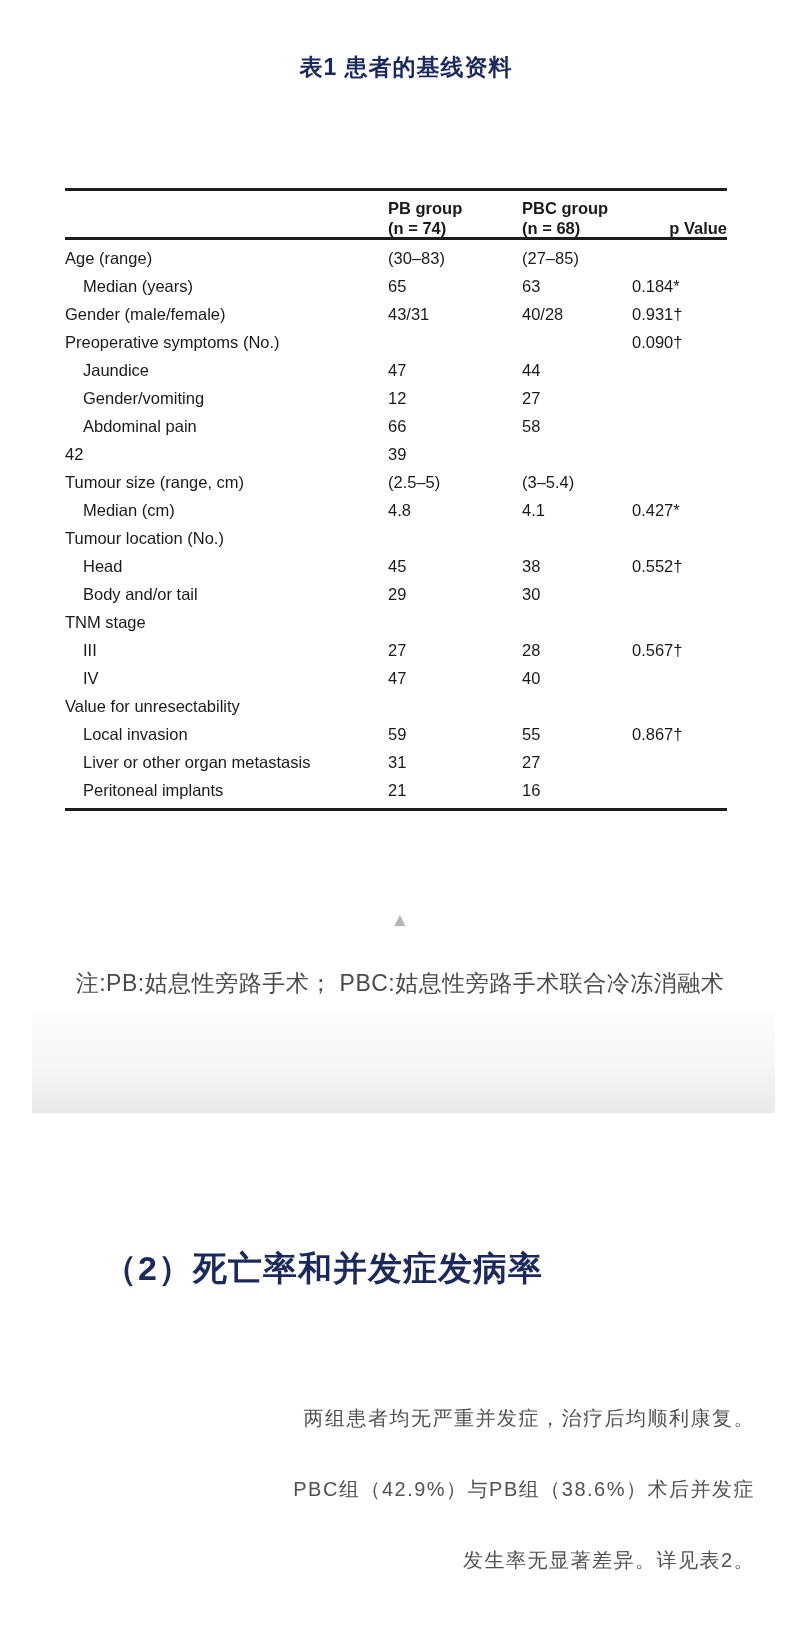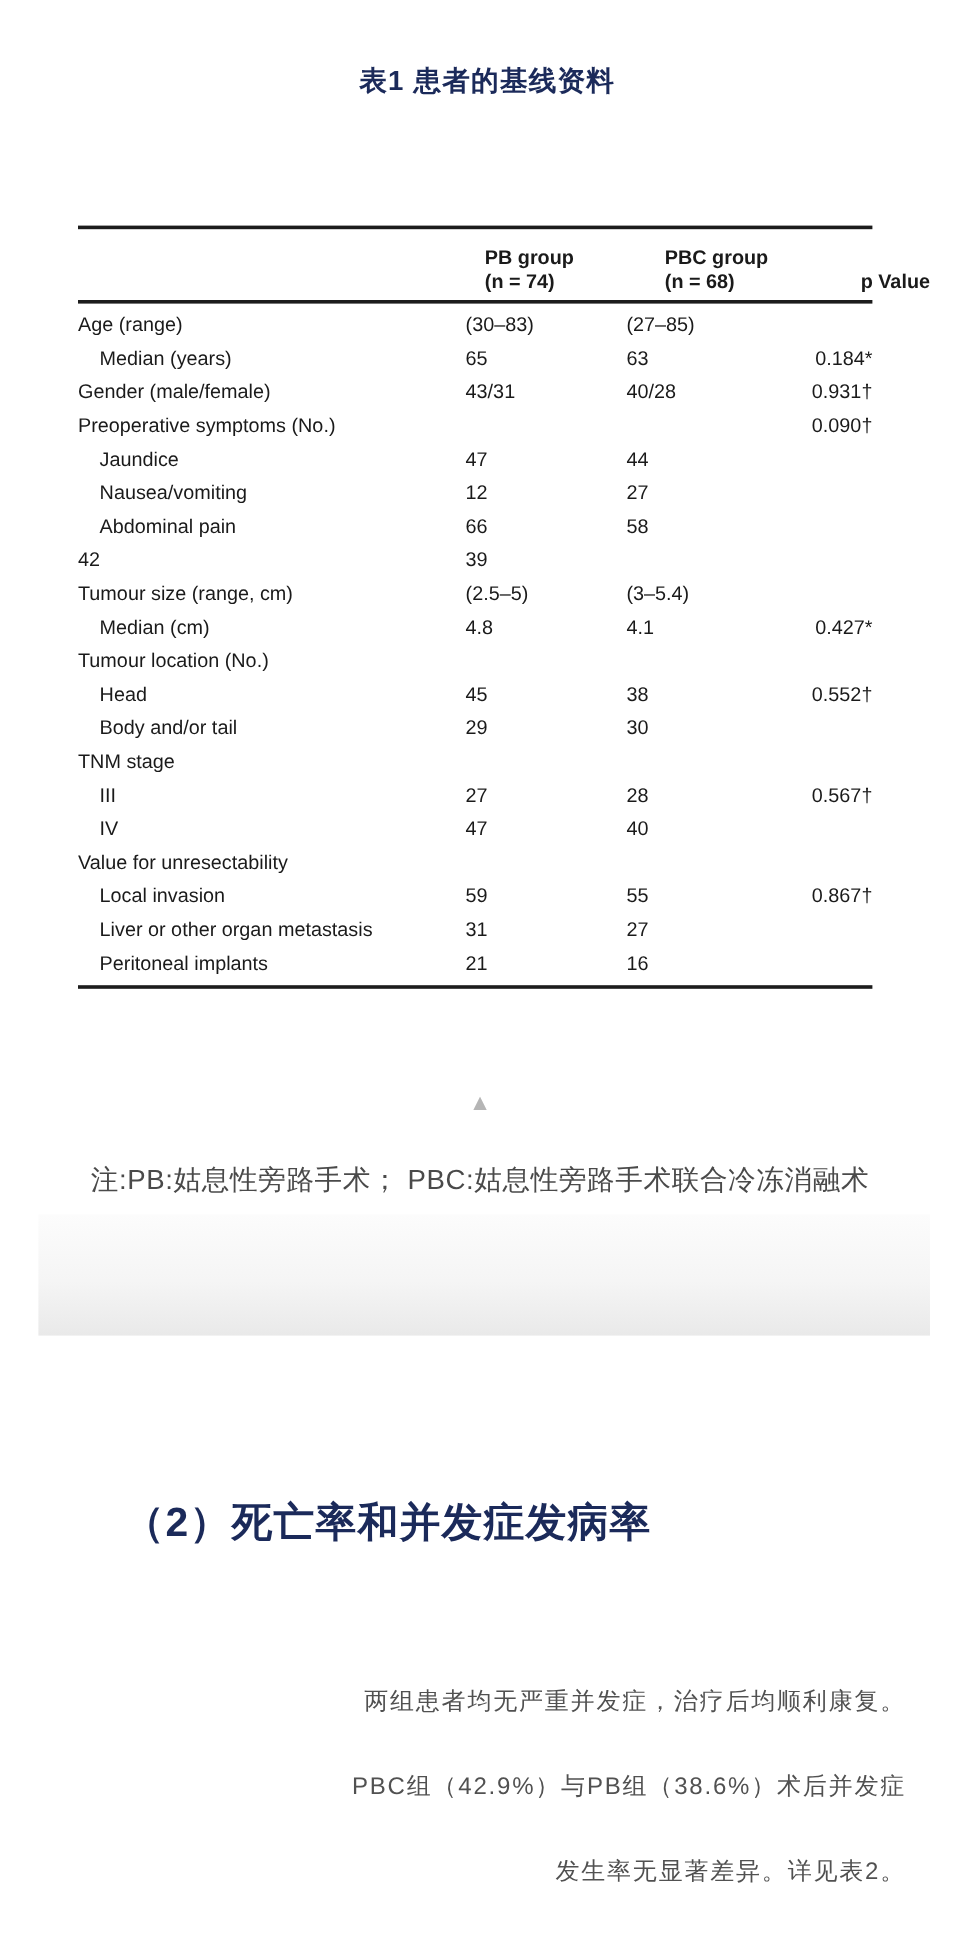--- a/index.html
+++ b/index.html
@@ -16,31 +16,31 @@
     font-family:"Liberation Sans",sans-serif;overflow:hidden;
   }
   .table-title{
     position:absolute;top:52px;left:0;width:100%;text-align:center;
     font-size:23px;font-weight:bold;color:var(--navy);letter-spacing:1px;padding-left:12px;
   }
   .table-wrap{position:absolute;left:65px;top:188px;width:662px;color:var(--table-text);}
   .rule{height:3px;background:#1c1c1c;}
   .thead{
     display:grid;grid-template-columns:323px 134px 110px 95px;
-    height:59px;align-items:end;padding:7px 0 5px;
-    font-weight:bold;font-size:16.5px;line-height:20px;gap:16px;
+    height:46px;align-items:end;padding:7px 0 5px;
+    font-weight:bold;font-size:16.5px;line-height:20px;
   }
   .thead .h-p{text-align:right;}
   .tbody{padding:4px 0 4px;}
   .trow{
     display:grid;grid-template-columns:323px 134px 110px 95px;
     height:28px;align-items:center;font-size:16.5px;
   }
   .trow .c1.indent{padding-left:18px;}
-  .trow .c4{text-align:right;}
+  .trow .c4{}
   .triangle-icon{
     position:absolute;left:0;top:908px;width:100%;text-align:center;
     font-size:19px;color:var(--triangle);line-height:24px;
   }
   .note-line{
     position:absolute;left:0;top:968px;width:100%;text-align:center;
     font-size:23px;color:var(--note-text);letter-spacing:0.5px;
   }
   .fade-band{
     position:absolute;left:32px;top:1012px;width:743px;height:101px;
@@ -106,21 +106,21 @@
   </div>
 
   <div class="trow">
     <span class="c1 indent">Jaundice</span>
     <span class="c2">47</span>
     <span class="c3">44</span>
     <span class="c4"></span>
   </div>
 
   <div class="trow">
-    <span class="c1 indent">Nausea/vomiting</span>
+    <span class="c1 indent">Gender/vomiting</span>
     <span class="c2">12</span>
     <span class="c3">27</span>
     <span class="c4"></span>
   </div>
 
   <div class="trow">
     <span class="c1 indent">Abdominal pain</span>
     <span class="c2">66</span>
     <span class="c3">58</span>
     <span class="c4"></span>

